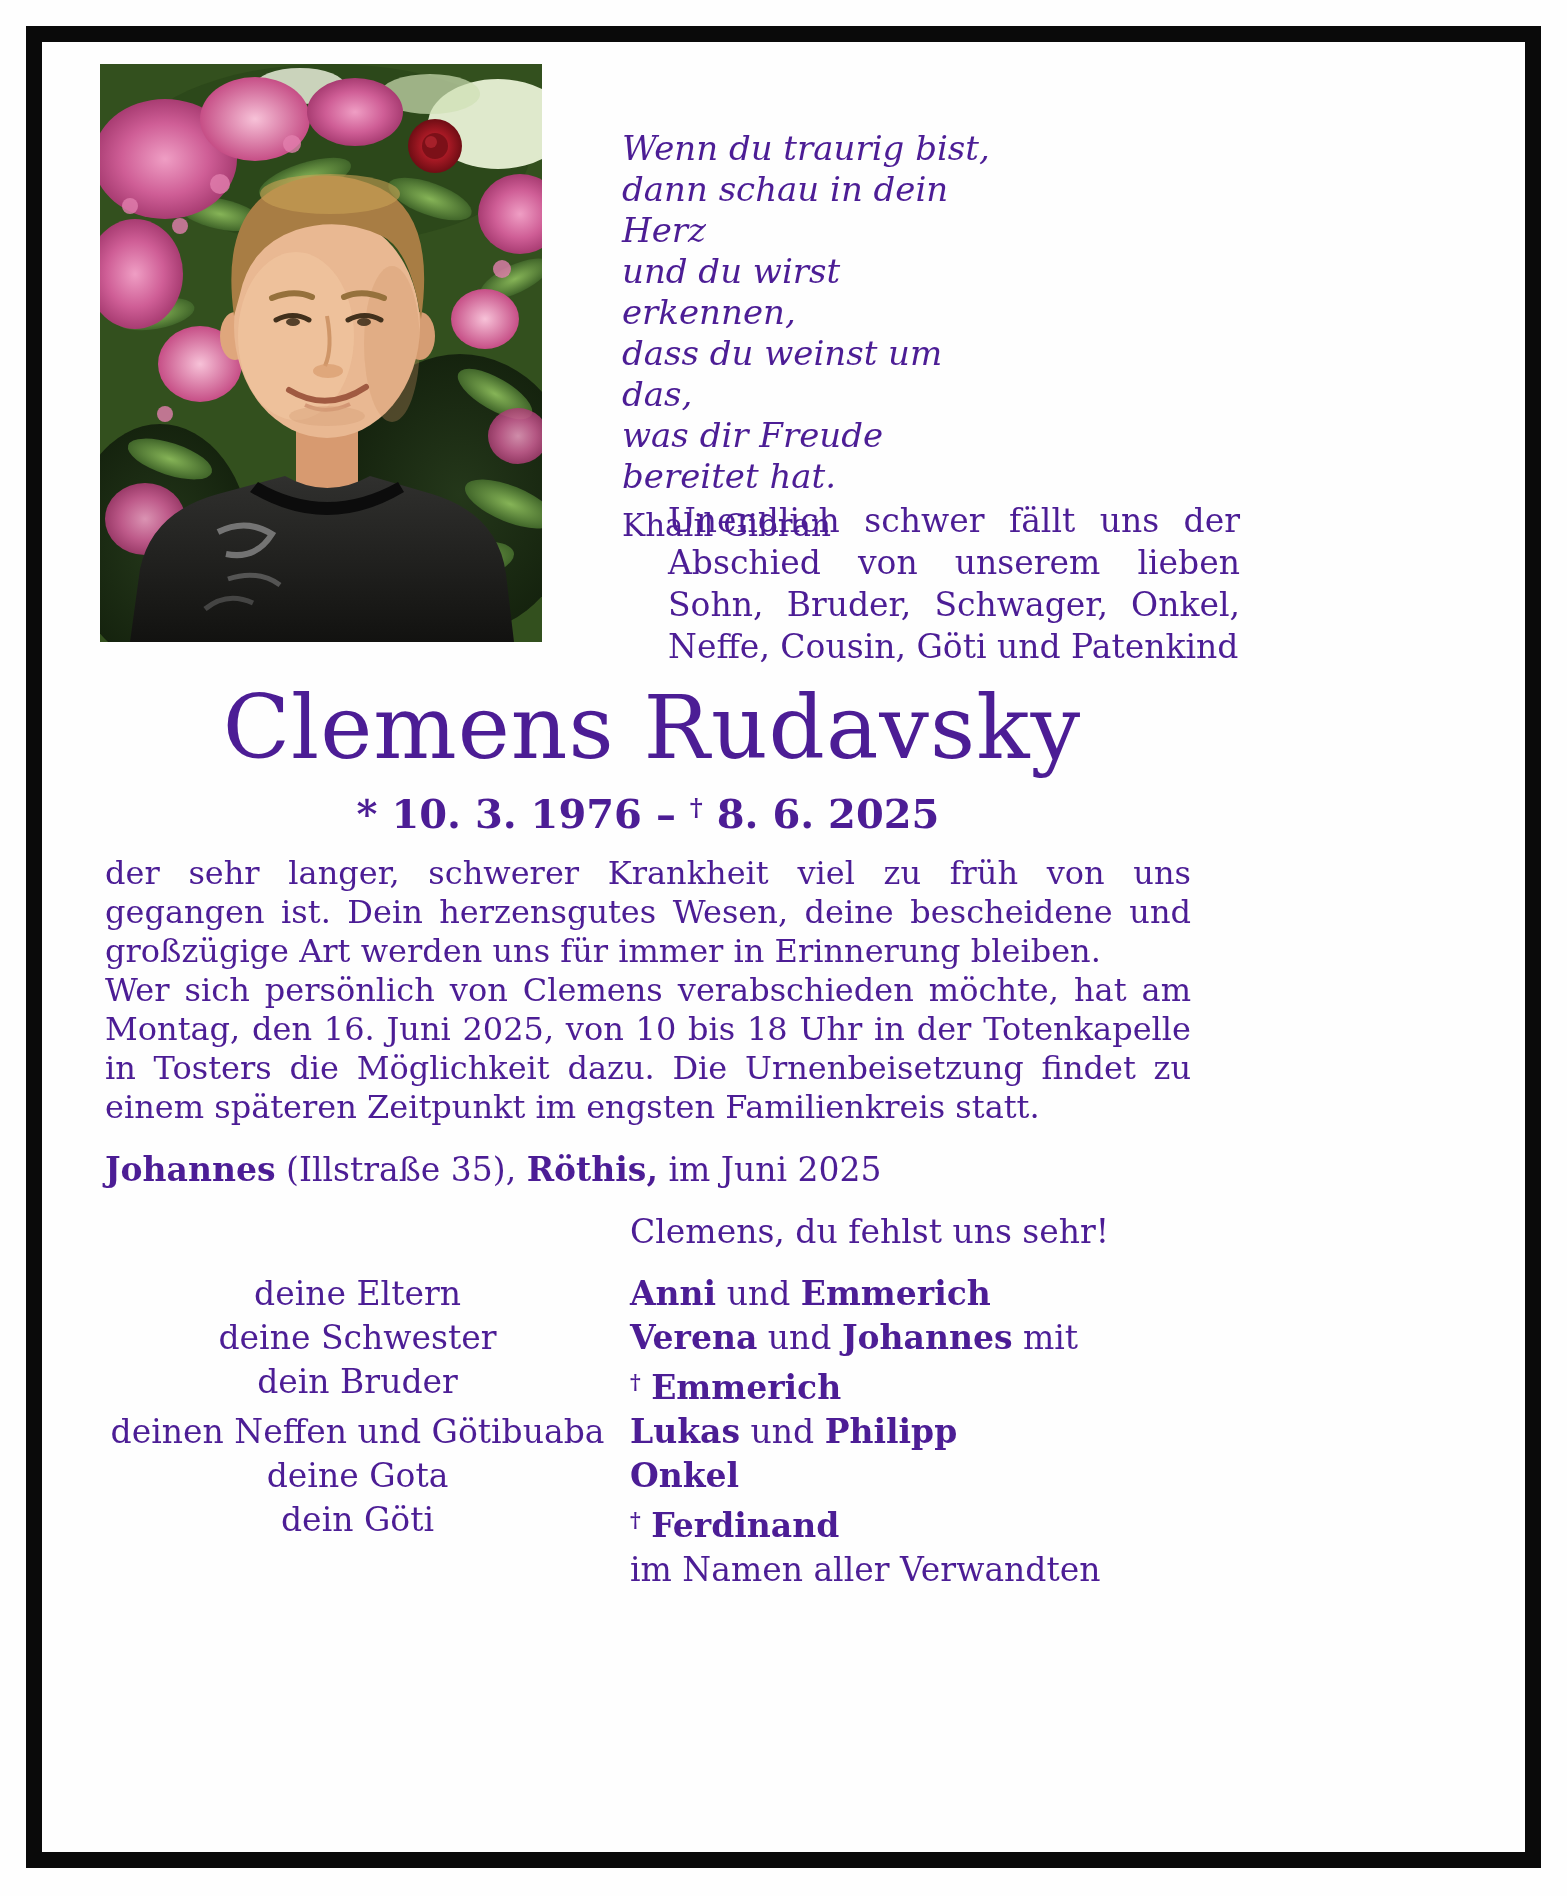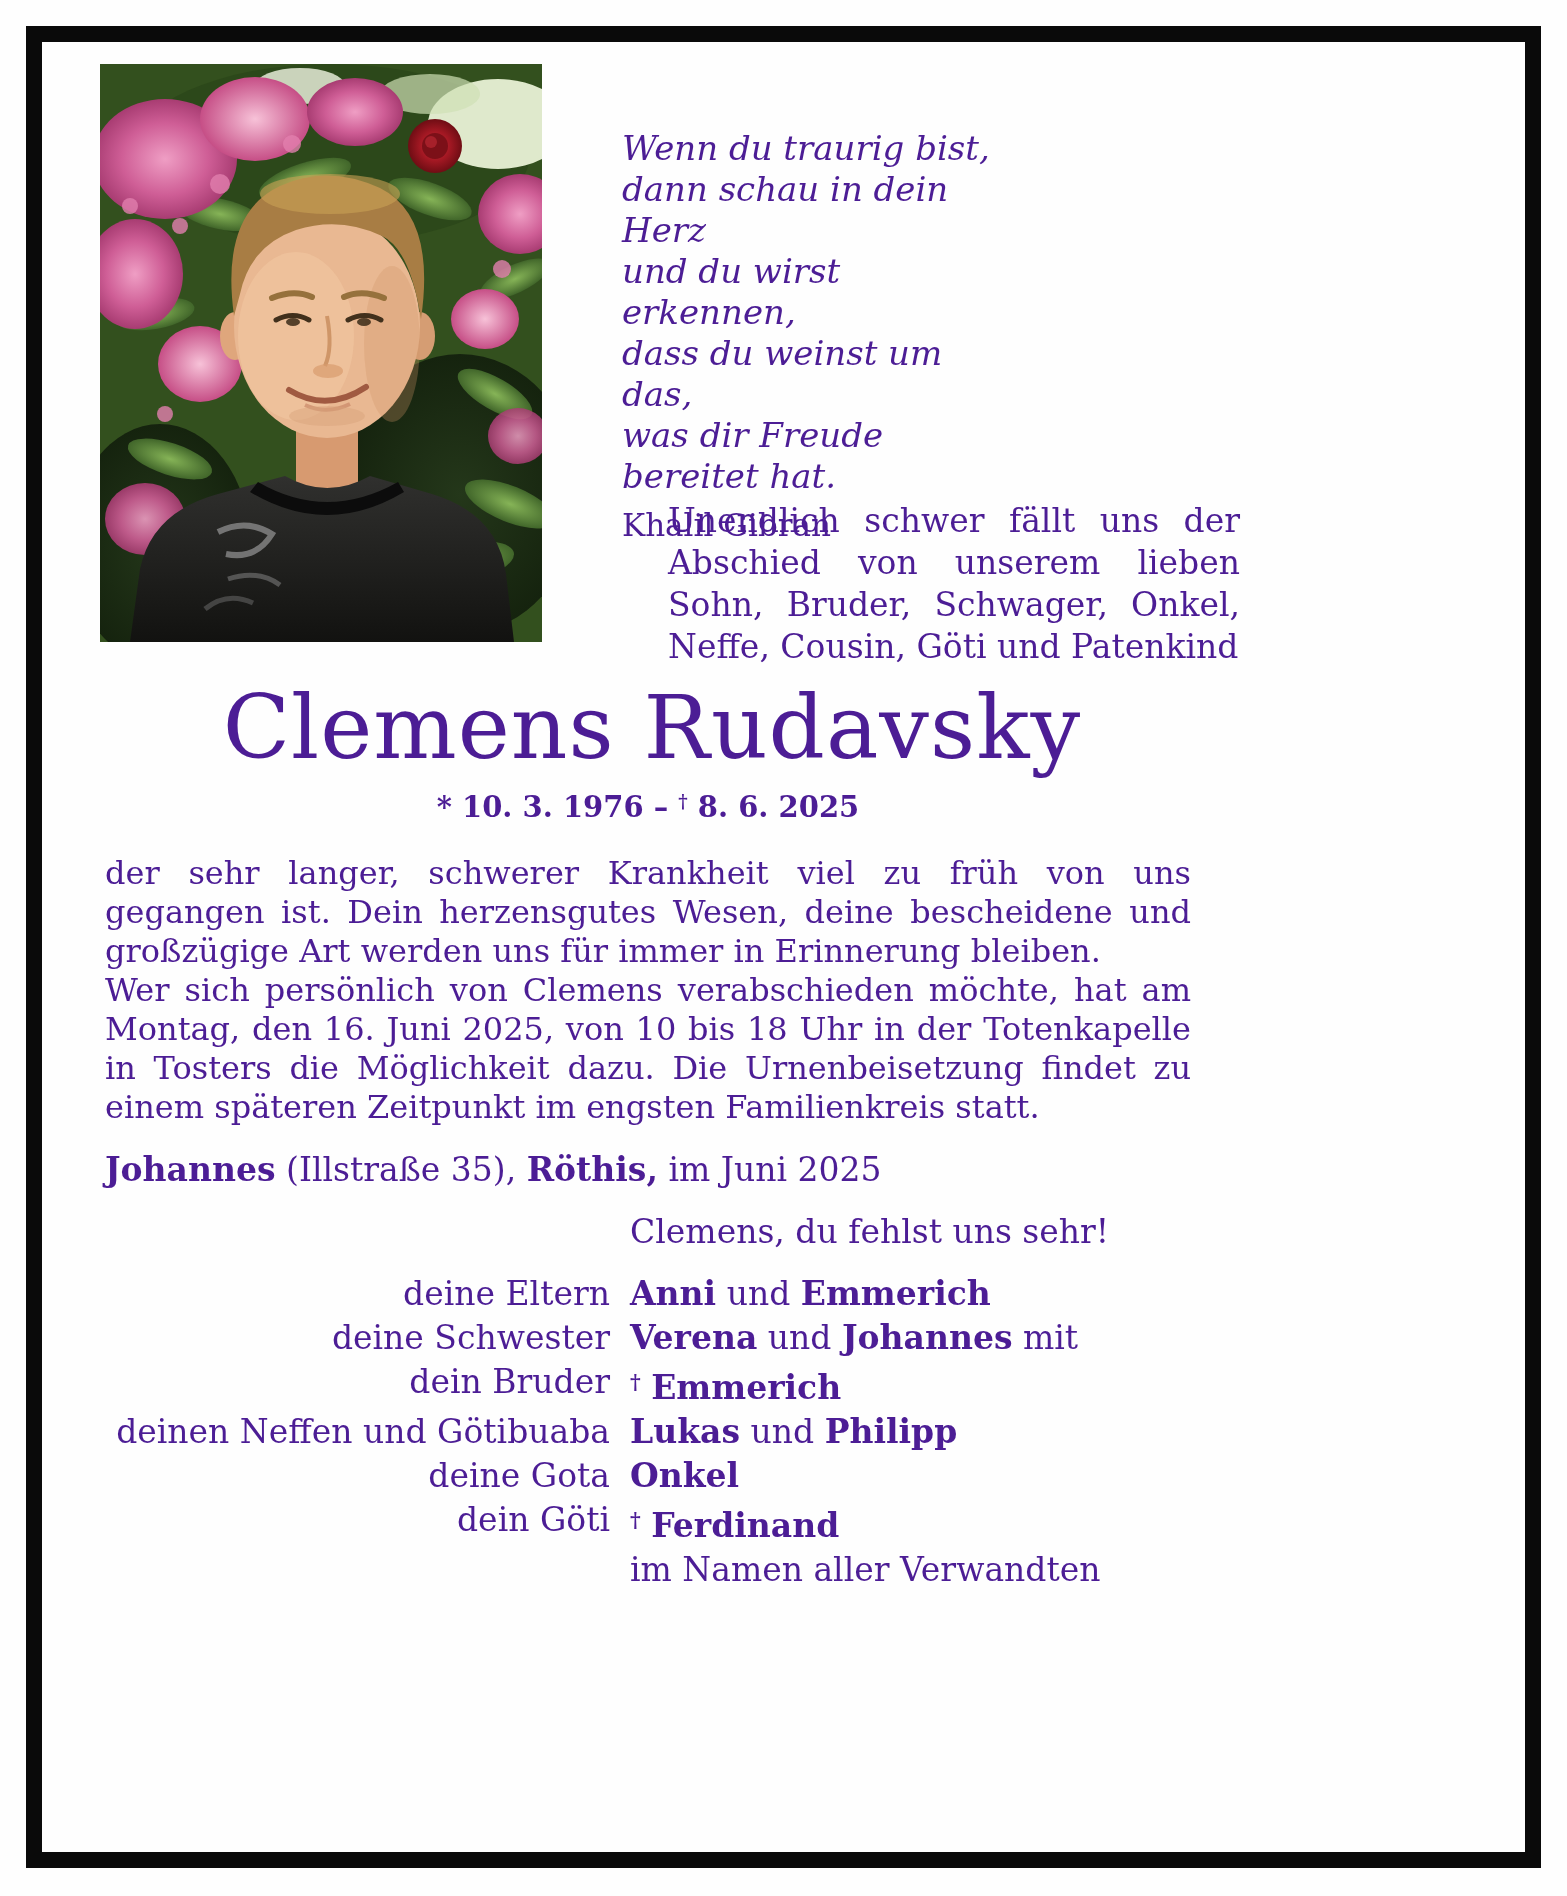--- a/index.html
+++ b/index.html
@@ -24,39 +24,39 @@
     position:absolute; left:622px; top:500px; width:572px;
     font-size:33px; line-height:42px; text-align:justify;margin-left:46px;
   }
 
   .name {
     position:absolute; left:105px; top:672px; width:1086px; margin:4px;
     text-align:center; font-size:88px; font-weight:400; letter-spacing:1px;
   }
   .dates {
     position:absolute; left:105px; top:790px; width:1086px;
-    text-align:center; font-size:29px; font-weight:700;
+    text-align:center; font-size:40px; font-weight:700;
   }
 
   .body-text {
     position:absolute; left:105px; top:854px; width:1086px;
     font-size:32px; line-height:39px; text-align:justify;
   }
   .body-text p { margin:0; }
 
   .location { position:absolute; left:105px; top:1150px; width:1086px; font-size:33px; }
 
   .farewell { position:absolute; left:630px; top:1212px; font-size:33px; }
 
   .family {
     position:absolute; left:105px; top:1272px; width:1086px;
     font-size:33px; line-height:44px;
   }
   .fam-row { display:grid; grid-template-columns:505px 1fr; column-gap:20px; }
-  .fam-label { text-align:right; }
+  .fam-label { text-align:center; }
 
   .b { font-weight:700; }
   .sup { font-size:.62em; vertical-align:.5em; }
 </style>
 </head>
 <body>
 
 <div class="page">
   <div class="frame"></div>
 

